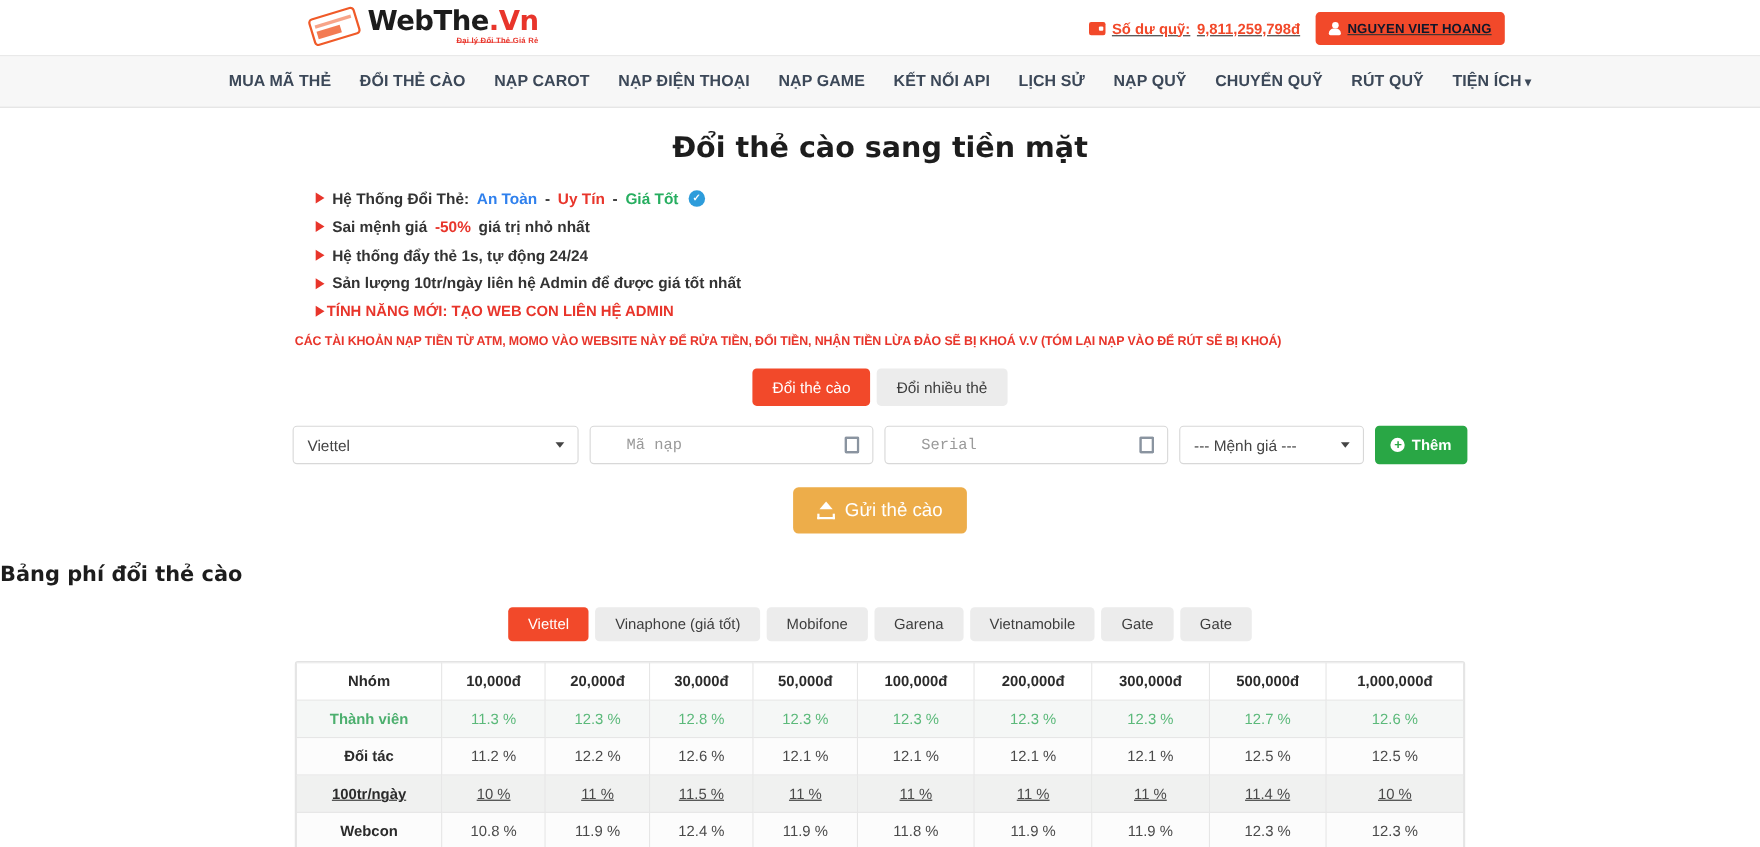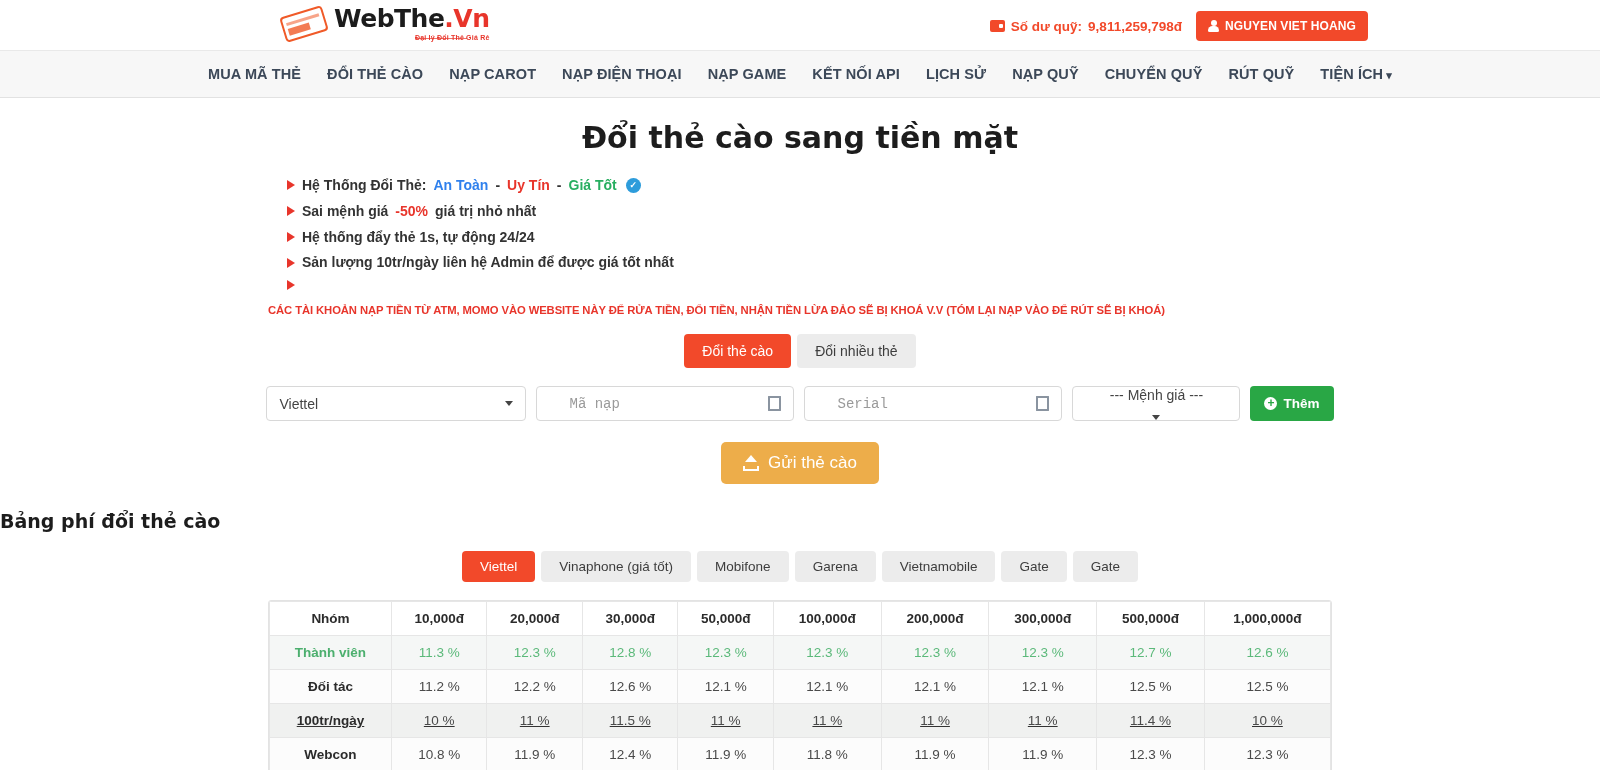--- a/index.html
+++ b/index.html
@@ -87,20 +87,21 @@
     opacity: .7;
   }
 
   .header-right {
     position: absolute;
     right: 232px;
     top: 11px;
     display: flex;
     align-items: center;
     gap: 14px;
+    text-decoration: underline;
   }
   .balance {
     font-size: 13.5px;
     color: #f2492a;
     font-weight: 600;
     display: flex;
     align-items: center;
     gap: 6px;
     white-space: nowrap;
   }
@@ -115,21 +116,21 @@
   .wallet-icon::after {
     content: "";
     position: absolute;
     right: 2px; top: 4px;
     width: 4px; height: 4px;
     background: #fff;
     border-radius: 1px;
   }
   .user-btn {
     background: #f2492a;
-    color: #ffffff;
+    color: #0f172a;
     font-size: 12px;
     font-weight: 700;
     padding: 8px 12px;
     border-radius: 4px;
     border: none;
     display: flex;
     align-items: center;
     gap: 6px;
     white-space: nowrap;
     cursor: pointer;
@@ -183,21 +184,21 @@
     font-size: 11px;
   }
 
   
   .container {
     width: 1600px;
     padding-top: 22px;
   }
   .page-title {
     text-align: center;
-    font-size: 30px;
+    font-size: 26px;
     font-weight: 700;
     color: #1d1d1d;
     margin-bottom: 22px;
     font-family: "DejaVu Sans", sans-serif;
   }
 
   .bullets {
     margin-left: 268px;
     display: flex;
     flex-direction: column;
@@ -283,21 +284,21 @@
     border-radius: 4px;
     background: #fff;
     display: flex;
     align-items: center;
     padding: 0 12px;
     font-size: 14px;
     color: #444;
     position: relative;
   }
   .sel-network { width: 260px; justify-content: space-between; cursor: pointer; }
-  .sel-denom { width: 168px; justify-content: space-between; cursor: pointer; flex-direction: column; }
+  .sel-denom { width: 168px; justify-content: space-between; cursor: pointer; }
   .inp-code { width: 258px; }
   .inp-serial { width: 258px; }
   .fld input {
     border: none;
     outline: none;
     font-size: 14px;
     width: 100%;
     background: transparent;
     font-family: Liberation Mono, monospace;
     color: #be185d;
@@ -456,21 +457,21 @@
     background: #fff;
   }
   table.fee td { color: #4a4a4a; }
   table.fee td.grp { font-weight: 700; color: #2b2b2b; }
   tr.r-member { background: #f5f7f6; }
   tr.r-member td { color: #5bb97a; }
   tr.r-member td.grp { color: #4caf6e; font-weight: 700; }
   tr.r-partner { background: #fcfcfc; }
   tr.r-vol { background: #f0f1f0; text-decoration: underline; }
   tr.r-webcon { background: #fcfcfc; }
-  table.fee th:first-child, table.fee td:first-child { width: 122px; margin-left: 16px; }
+  table.fee th:first-child, table.fee td:first-child { width: 132px; margin-left: 16px; }
 </style>
 </head>
 <body>
 
 <div class="topbar">
   <div class="logo-wrap">
     <div class="logo-card"></div>
     <div class="logo-text">
       <div class="logo-main"><span>WebThe</span><span class="dotvn">.Vn</span></div>
       <div class="logo-sub">Đại lý Đổi Thẻ Giá Rẻ</div>
@@ -528,20 +529,21 @@
     <div class="bullet">
       <span class="tri"></span>
       <span>Hệ thống đẩy thẻ 1s, tự động 24/24</span>
     </div>
     <div class="bullet">
       <span class="tri"></span>
       <span>Sản lượng 10tr/ngày liên hệ Admin để được giá tốt nhất</span>
     </div>
     <div class="bullet promo">
       <span class="tri"></span>
+      <span>TÍNH NĂNG MỚI: TẠO WEB CON LIÊN HỆ ADMIN</span>
     </div>
   </div>
 
   <div class="warning">CÁC TÀI KHOẢN NẠP TIỀN TỪ ATM, MOMO VÀO WEBSITE NÀY ĐỂ RỬA TIỀN, ĐỔI TIỀN, NHẬN TIỀN LỪA ĐẢO SẼ BỊ KHOÁ V.V (TÓM LẠI NẠP VÀO ĐỂ RÚT SẼ BỊ KHOÁ)</div>
 
   <div class="mode-tabs" id="mode-tabs">
       <button class="mode-tab active">Đổi thẻ cào</button>
       <button class="mode-tab inactive">Đổi nhiều thẻ</button>
     </div>
 

